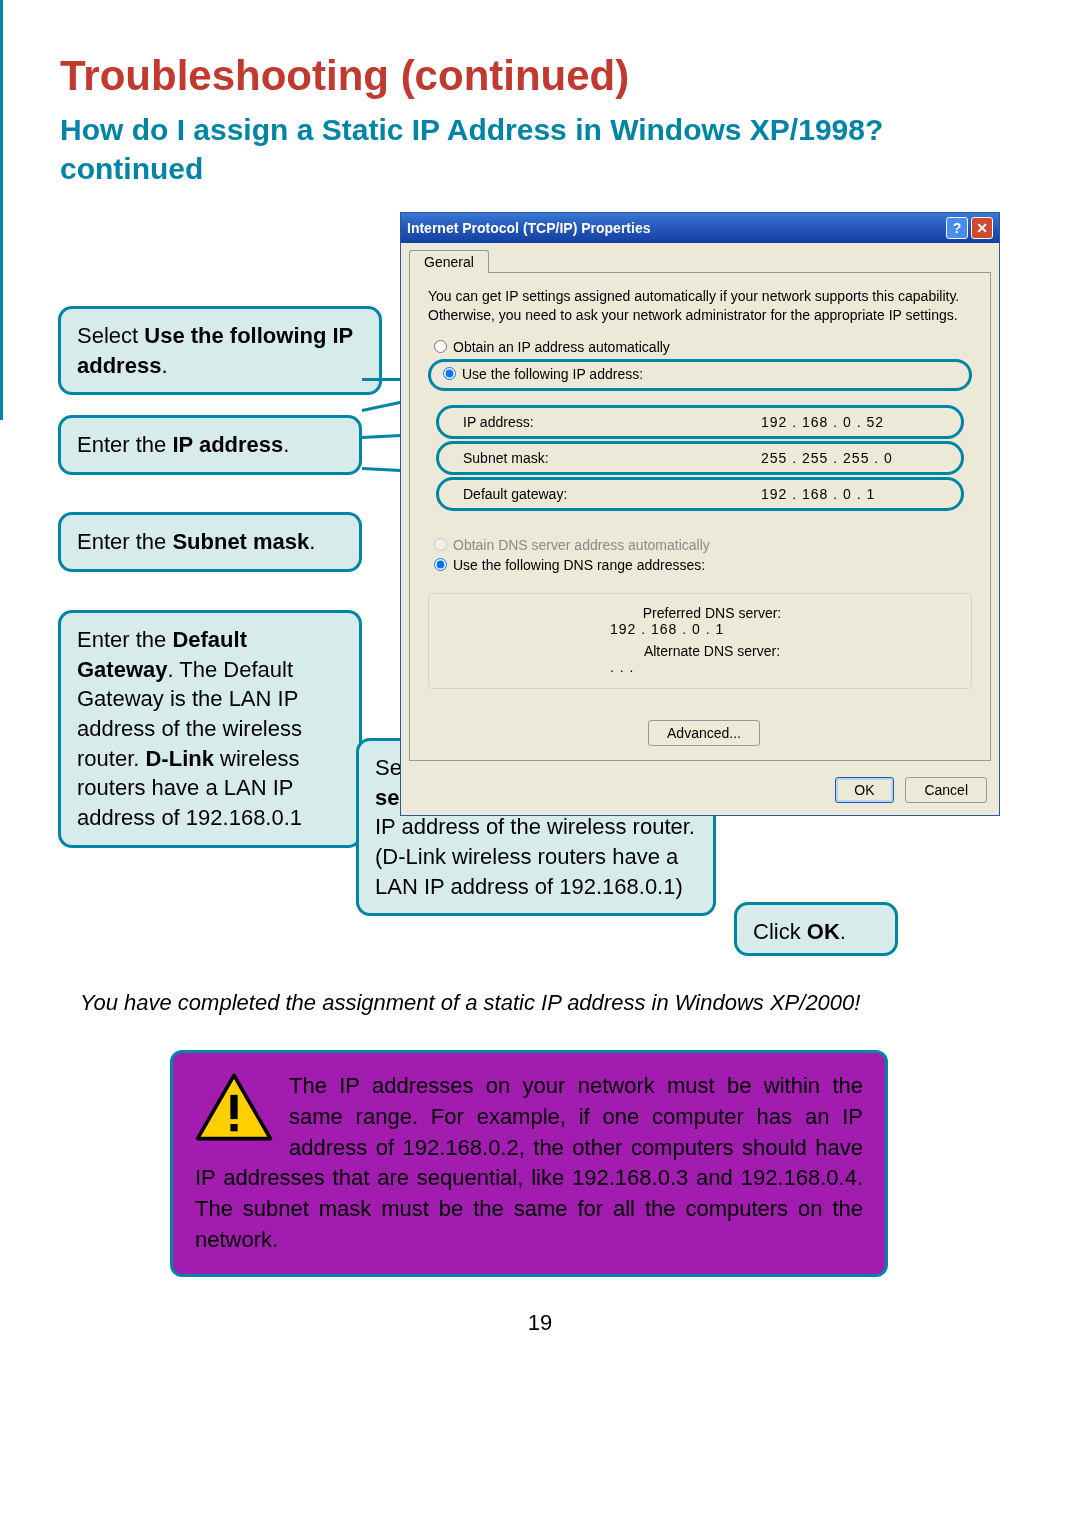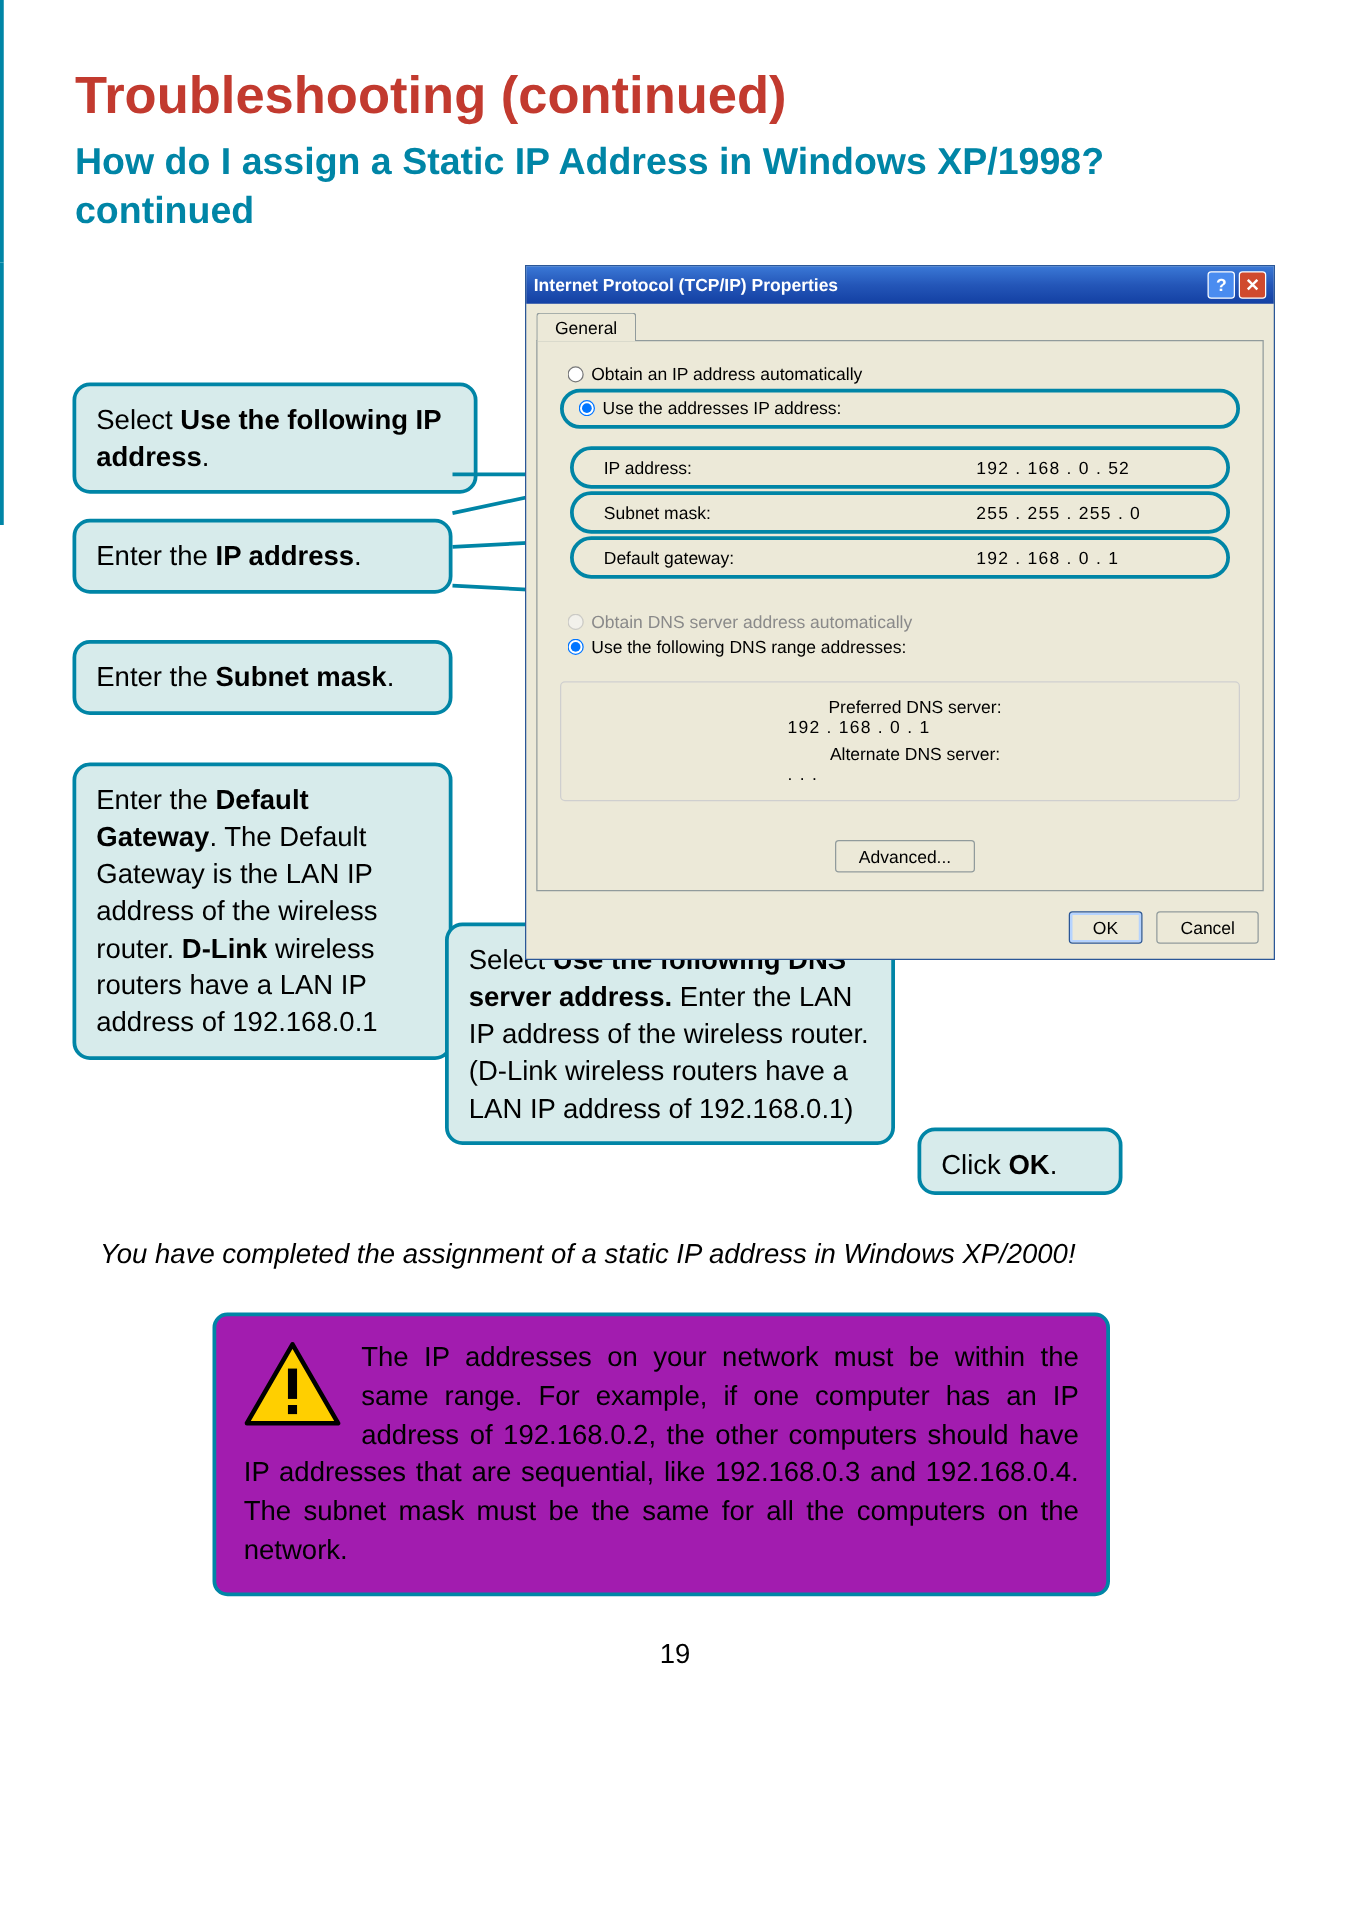--- a/index.html
+++ b/index.html
@@ -98,21 +98,21 @@
     left: 0;
     width: 100%;
     text-align: center;
     font-size: 22px;
   }
 
   
   .dialog {
     position: absolute;
     top: 212px;
-    left: 420px;
+    left: 400px;
     width: 600px;
     background: #ece9d8;
     border: 1px solid #2b5797;
     font-family: Tahoma, Arial, sans-serif;
     font-size: 14px;
   }
   .titlebar {
     background: linear-gradient(to bottom, #3a78d6 0%, #2456b8 50%, #1340a3 100%);
     color: #fff;
     height: 30px;
@@ -244,30 +244,31 @@
 <div class="dialog">
   <div class="titlebar">
     <span class="title">Internet Protocol (TCP/IP) Properties</span>
     <span class="tb-btn tb-help">?</span>
     <span class="tb-btn tb-close">✕</span>
   </div>
   <div class="tab-strip">
     <span class="tab">General</span>
   </div>
   <div class="tab-panel">
+    <div class="desc">You can get IP settings assigned automatically if your network supports this capability. Otherwise, you need to ask your network administrator for the appropriate IP settings.</div>
 
     <div class="radio-row">
       <input type="radio" style="">
       <span>Obtain an IP address automatically</span>
     </div>
 
     <div class="highlight-group">
       <div class="radio-row">
         <input type="radio" checked="" style="">
-        <span>Use the addresses IP address:</span>
+        <span>Use the following IP address:</span>
       </div>
     </div>
 
     <div class="fieldset-ip">
       <div class="ip-group">
         <div class="ip-row">
           <span class="lbl">IP address:</span>
           <span class="val">192 . 168 .   0  .  52</span>
         </div>
       </div>

